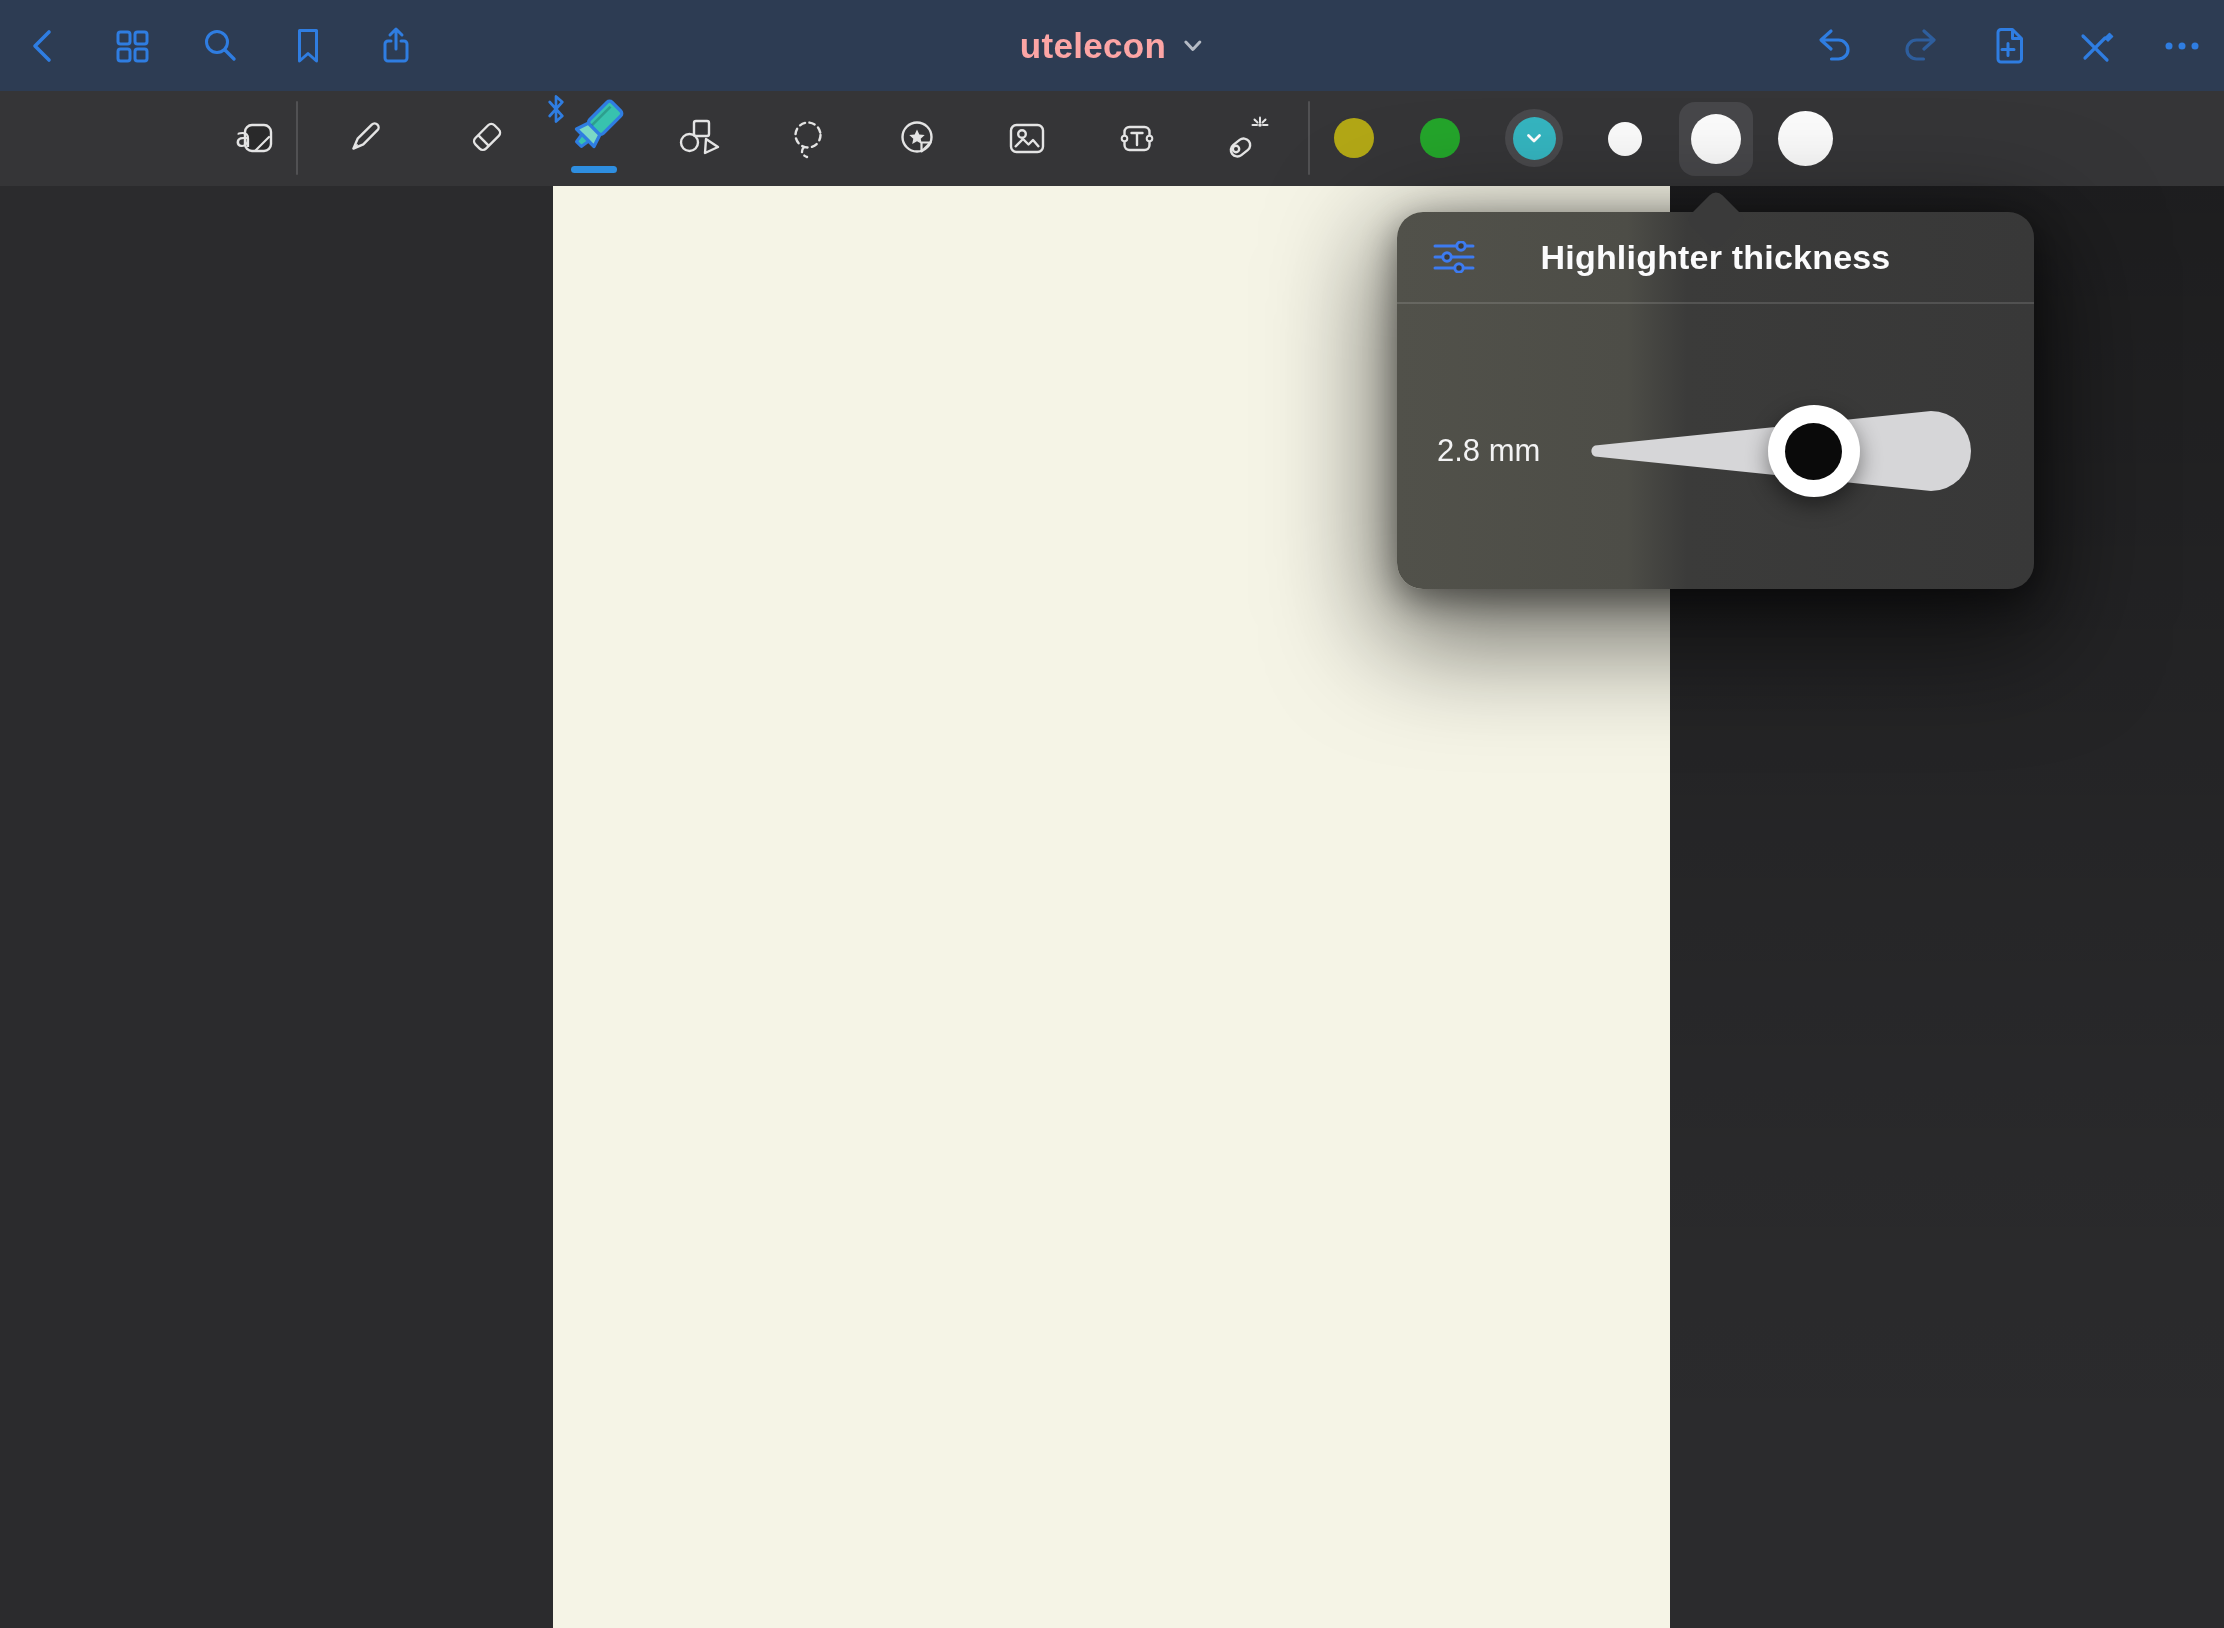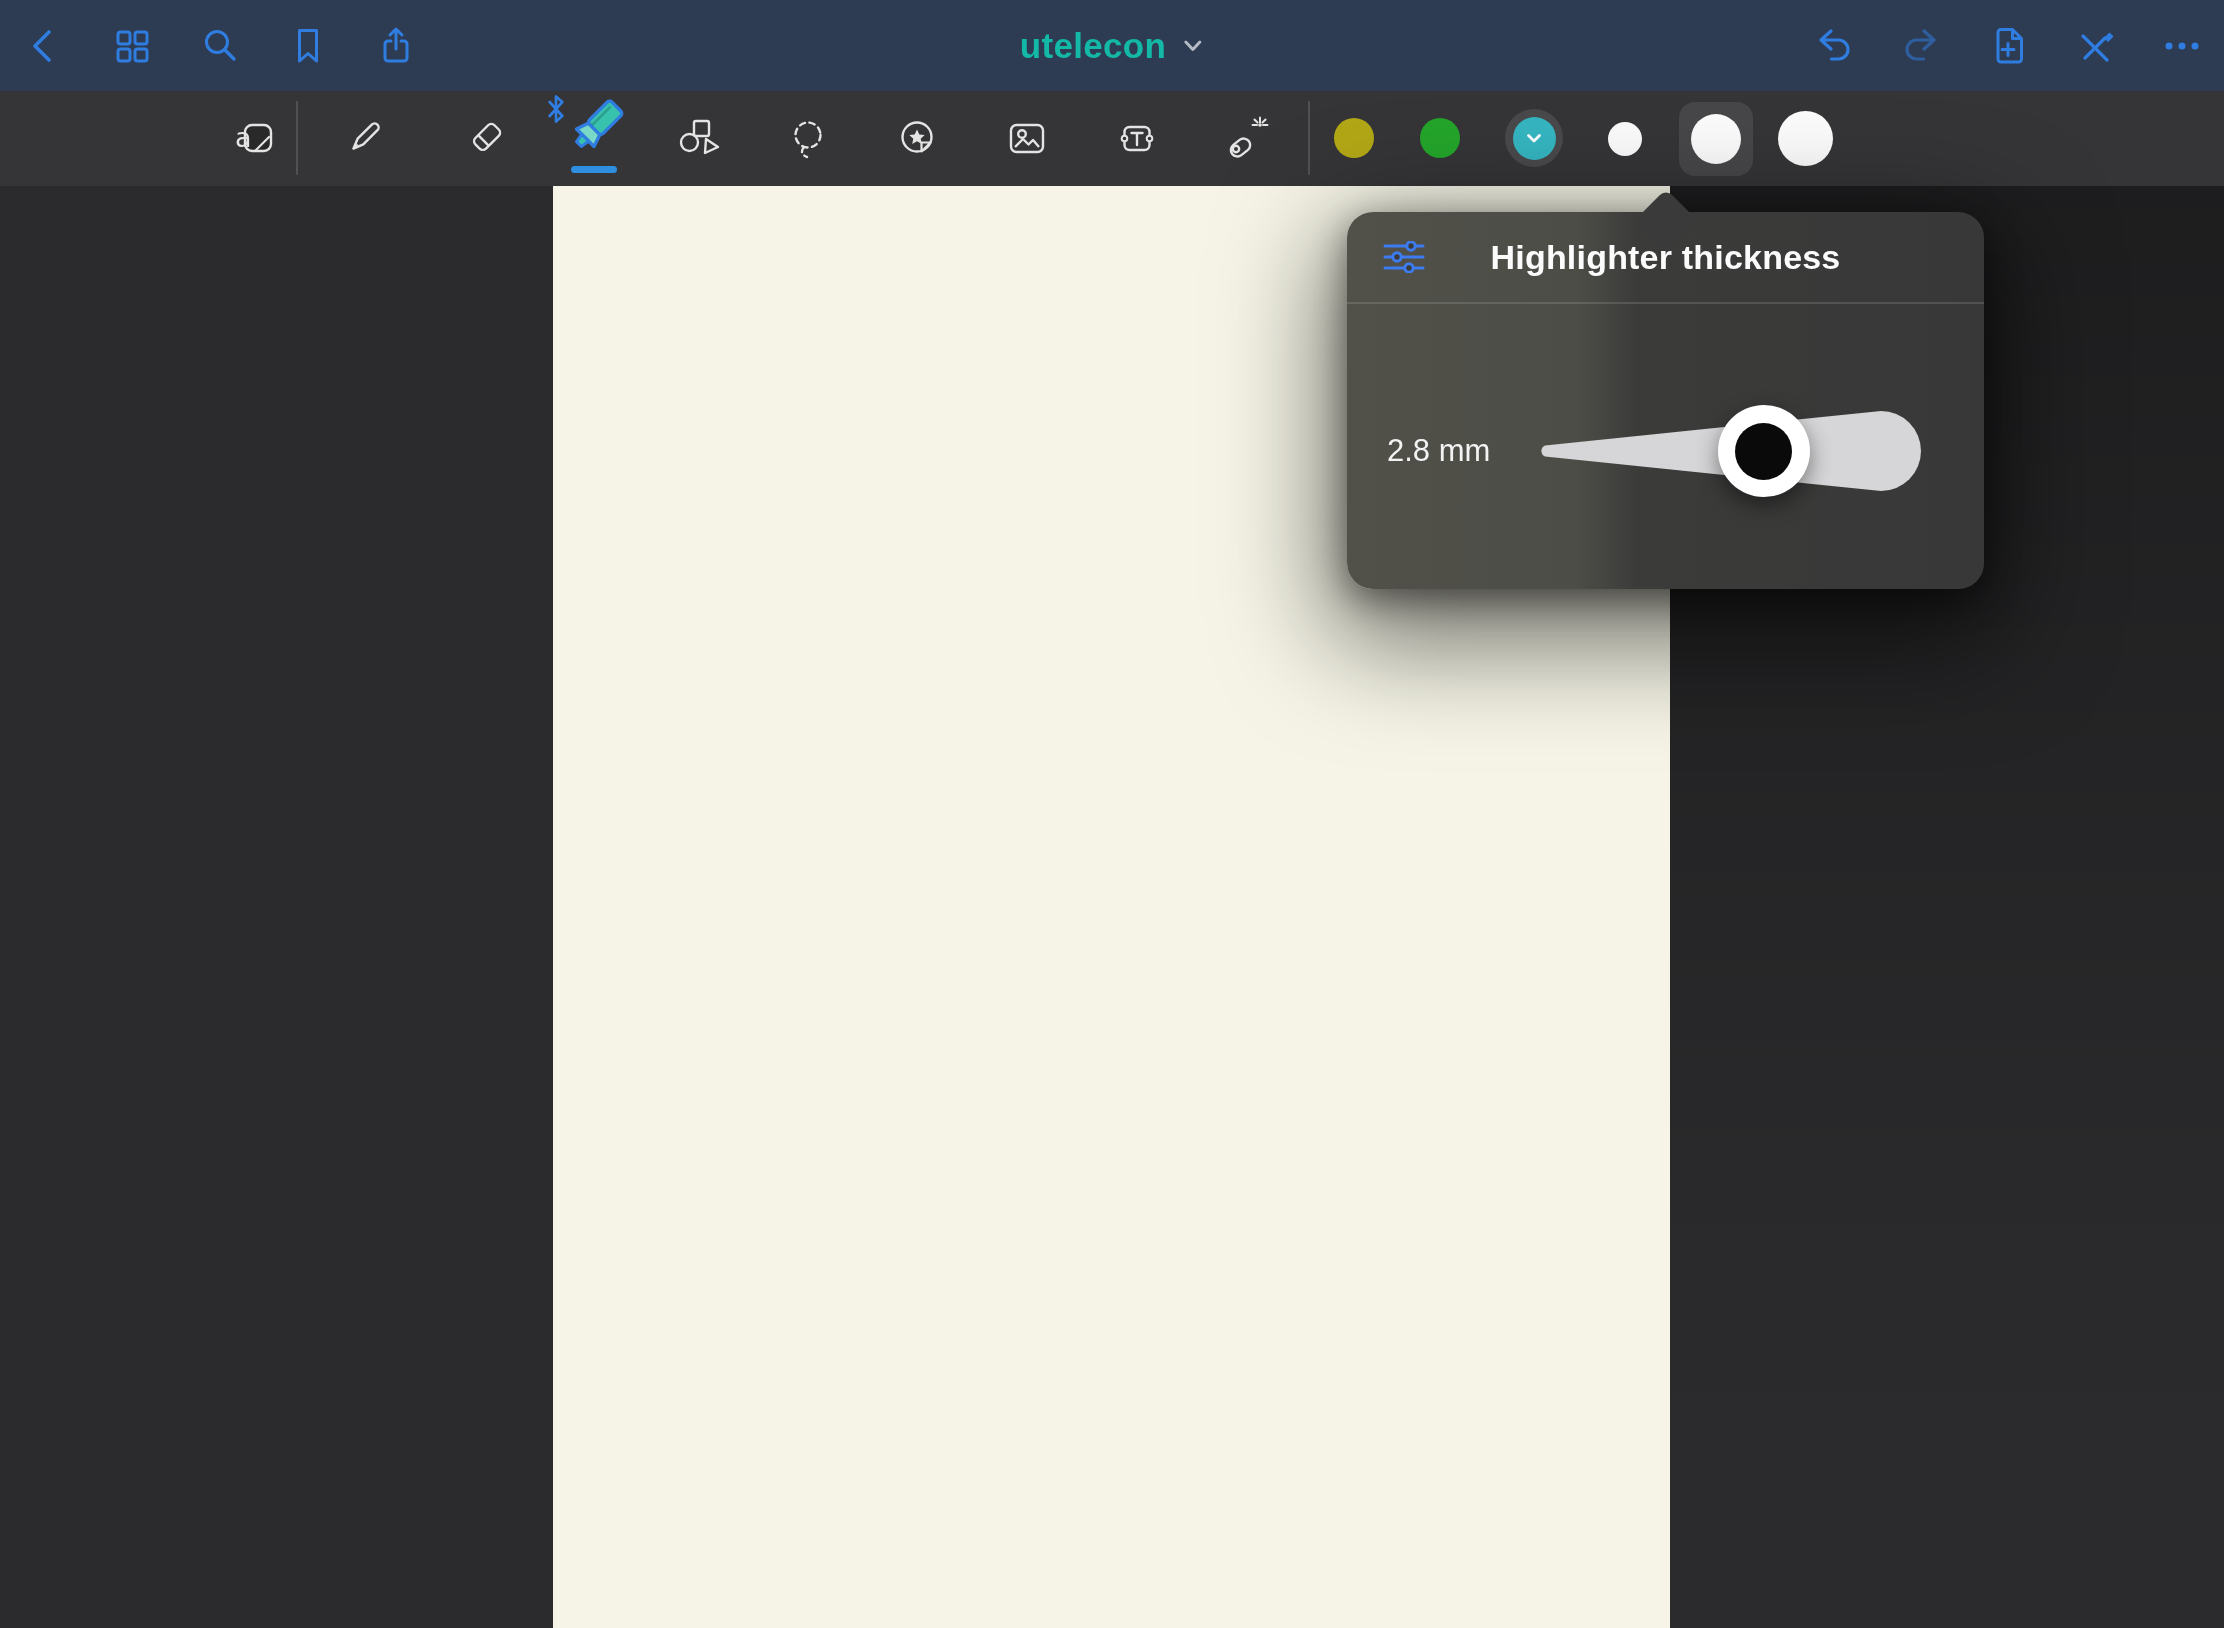--- a/index.html
+++ b/index.html
@@ -11,21 +11,21 @@
   
   .topbar{position:absolute;left:0;top:0;width:100%;height:91px;background:#2d3c53;}
   .topbar-left,.topbar-right{position:absolute;top:0;height:91px;display:flex;align-items:center;}
   .topbar-left{left:22px;gap:44px;}
   .topbar-right{right:20px;gap:43px;}
   .tbtn{width:44px;height:44px;display:flex;align-items:center;justify-content:center;cursor:pointer;}
   .tbtn svg{display:block;}
   .dim{opacity:.52;}
   .topbar-title{position:absolute;left:50%;top:0;transform:translateX(-50%);height:91px;
     display:flex;align-items:center;gap:16px;cursor:pointer;}
-  .topbar-title .ttl{color:#14b8a6;font-size:35px;font-weight:700;letter-spacing:.3px;}
+  .topbar-title .ttl{color:#fca5a5;font-size:35px;font-weight:700;letter-spacing:.3px;}
   
   .toolbar{position:absolute;left:0;top:91px;width:100%;height:95px;background:#353537;}
   .tool{position:absolute;top:23px;width:48px;height:48px;display:flex;align-items:center;justify-content:center;cursor:pointer;}
   .tdiv{position:absolute;top:10px;width:2px;height:74px;background:#515153;border-radius:1px;}
   .swatch{position:absolute;border-radius:50%;cursor:pointer;}
   .swatch-ring{position:absolute;width:58px;height:58px;border-radius:50%;background:#49494c;
     display:flex;align-items:center;justify-content:center;cursor:pointer;}
   .swatch-ring .inner{width:43px;height:43px;border-radius:50%;display:flex;align-items:center;justify-content:center;}
   .thick-sel-bg{position:absolute;width:74px;height:74px;border-radius:16px;background:#47474a;
     display:flex;align-items:center;justify-content:center;cursor:pointer;}
@@ -34,21 +34,21 @@
   .hl-wrap{position:absolute;left:545px;top:2px;width:84px;height:84px;cursor:pointer;}
   .hl-wrap .bt{position:absolute;left:2px;top:2px;}
   .hl-wrap .marker{position:absolute;left:16px;top:0px;}
   .hl-underline{position:absolute;left:26px;top:73px;width:46px;height:7px;border-radius:3.5px;background:#2e8ee0;}
   
   .canvas{position:absolute;left:0;top:186px;width:100%;height:1442px;background:#2b2b2d;}
   .paper{position:absolute;left:553px;top:0;width:1117px;height:100%;background:#f5f4e6;cursor:crosshair;}
   .right-shade{position:absolute;left:1670px;top:0;width:554px;height:100%;pointer-events:none;
     background:linear-gradient(180deg,rgba(0,0,0,.32) 0%,rgba(0,0,0,.18) 35%,rgba(0,0,0,.04) 70%,rgba(0,0,0,0) 90%);}
   
-  .popover{position:absolute;left:1347px;top:26px;width:637px;height:377px;border-radius:26px;
+  .popover{position:absolute;left:1397px;top:26px;width:637px;height:377px;border-radius:26px;
     background:linear-gradient(90deg,#51514a 0px,#4d4d47 230px,#3b3b3a 290px,#383838 100%);
     box-shadow:0 35px 110px 18px rgba(0,0,0,.55),0 10px 35px rgba(0,0,0,.45);}
   .pop-arrow{position:absolute;left:297px;top:-14px;width:44px;height:44px;border-radius:9px;
     background:#3a3a3a;transform:rotate(45deg);}
   .pop-header{position:absolute;left:0;top:0;width:100%;height:90px;}
   .pop-header-icon{position:absolute;left:36px;top:29px;}
   .pop-title{position:absolute;left:0;right:0;top:26px;text-align:center;color:#fbfbfc;
     font-size:34px;font-weight:700;letter-spacing:.2px;}
   .pop-divider{position:absolute;left:0;top:90px;width:100%;height:2px;background:rgba(255,255,255,.13);}
   .pop-value{position:absolute;left:40px;top:221px;color:#f3f3f4;font-size:31px;font-weight:400;}

